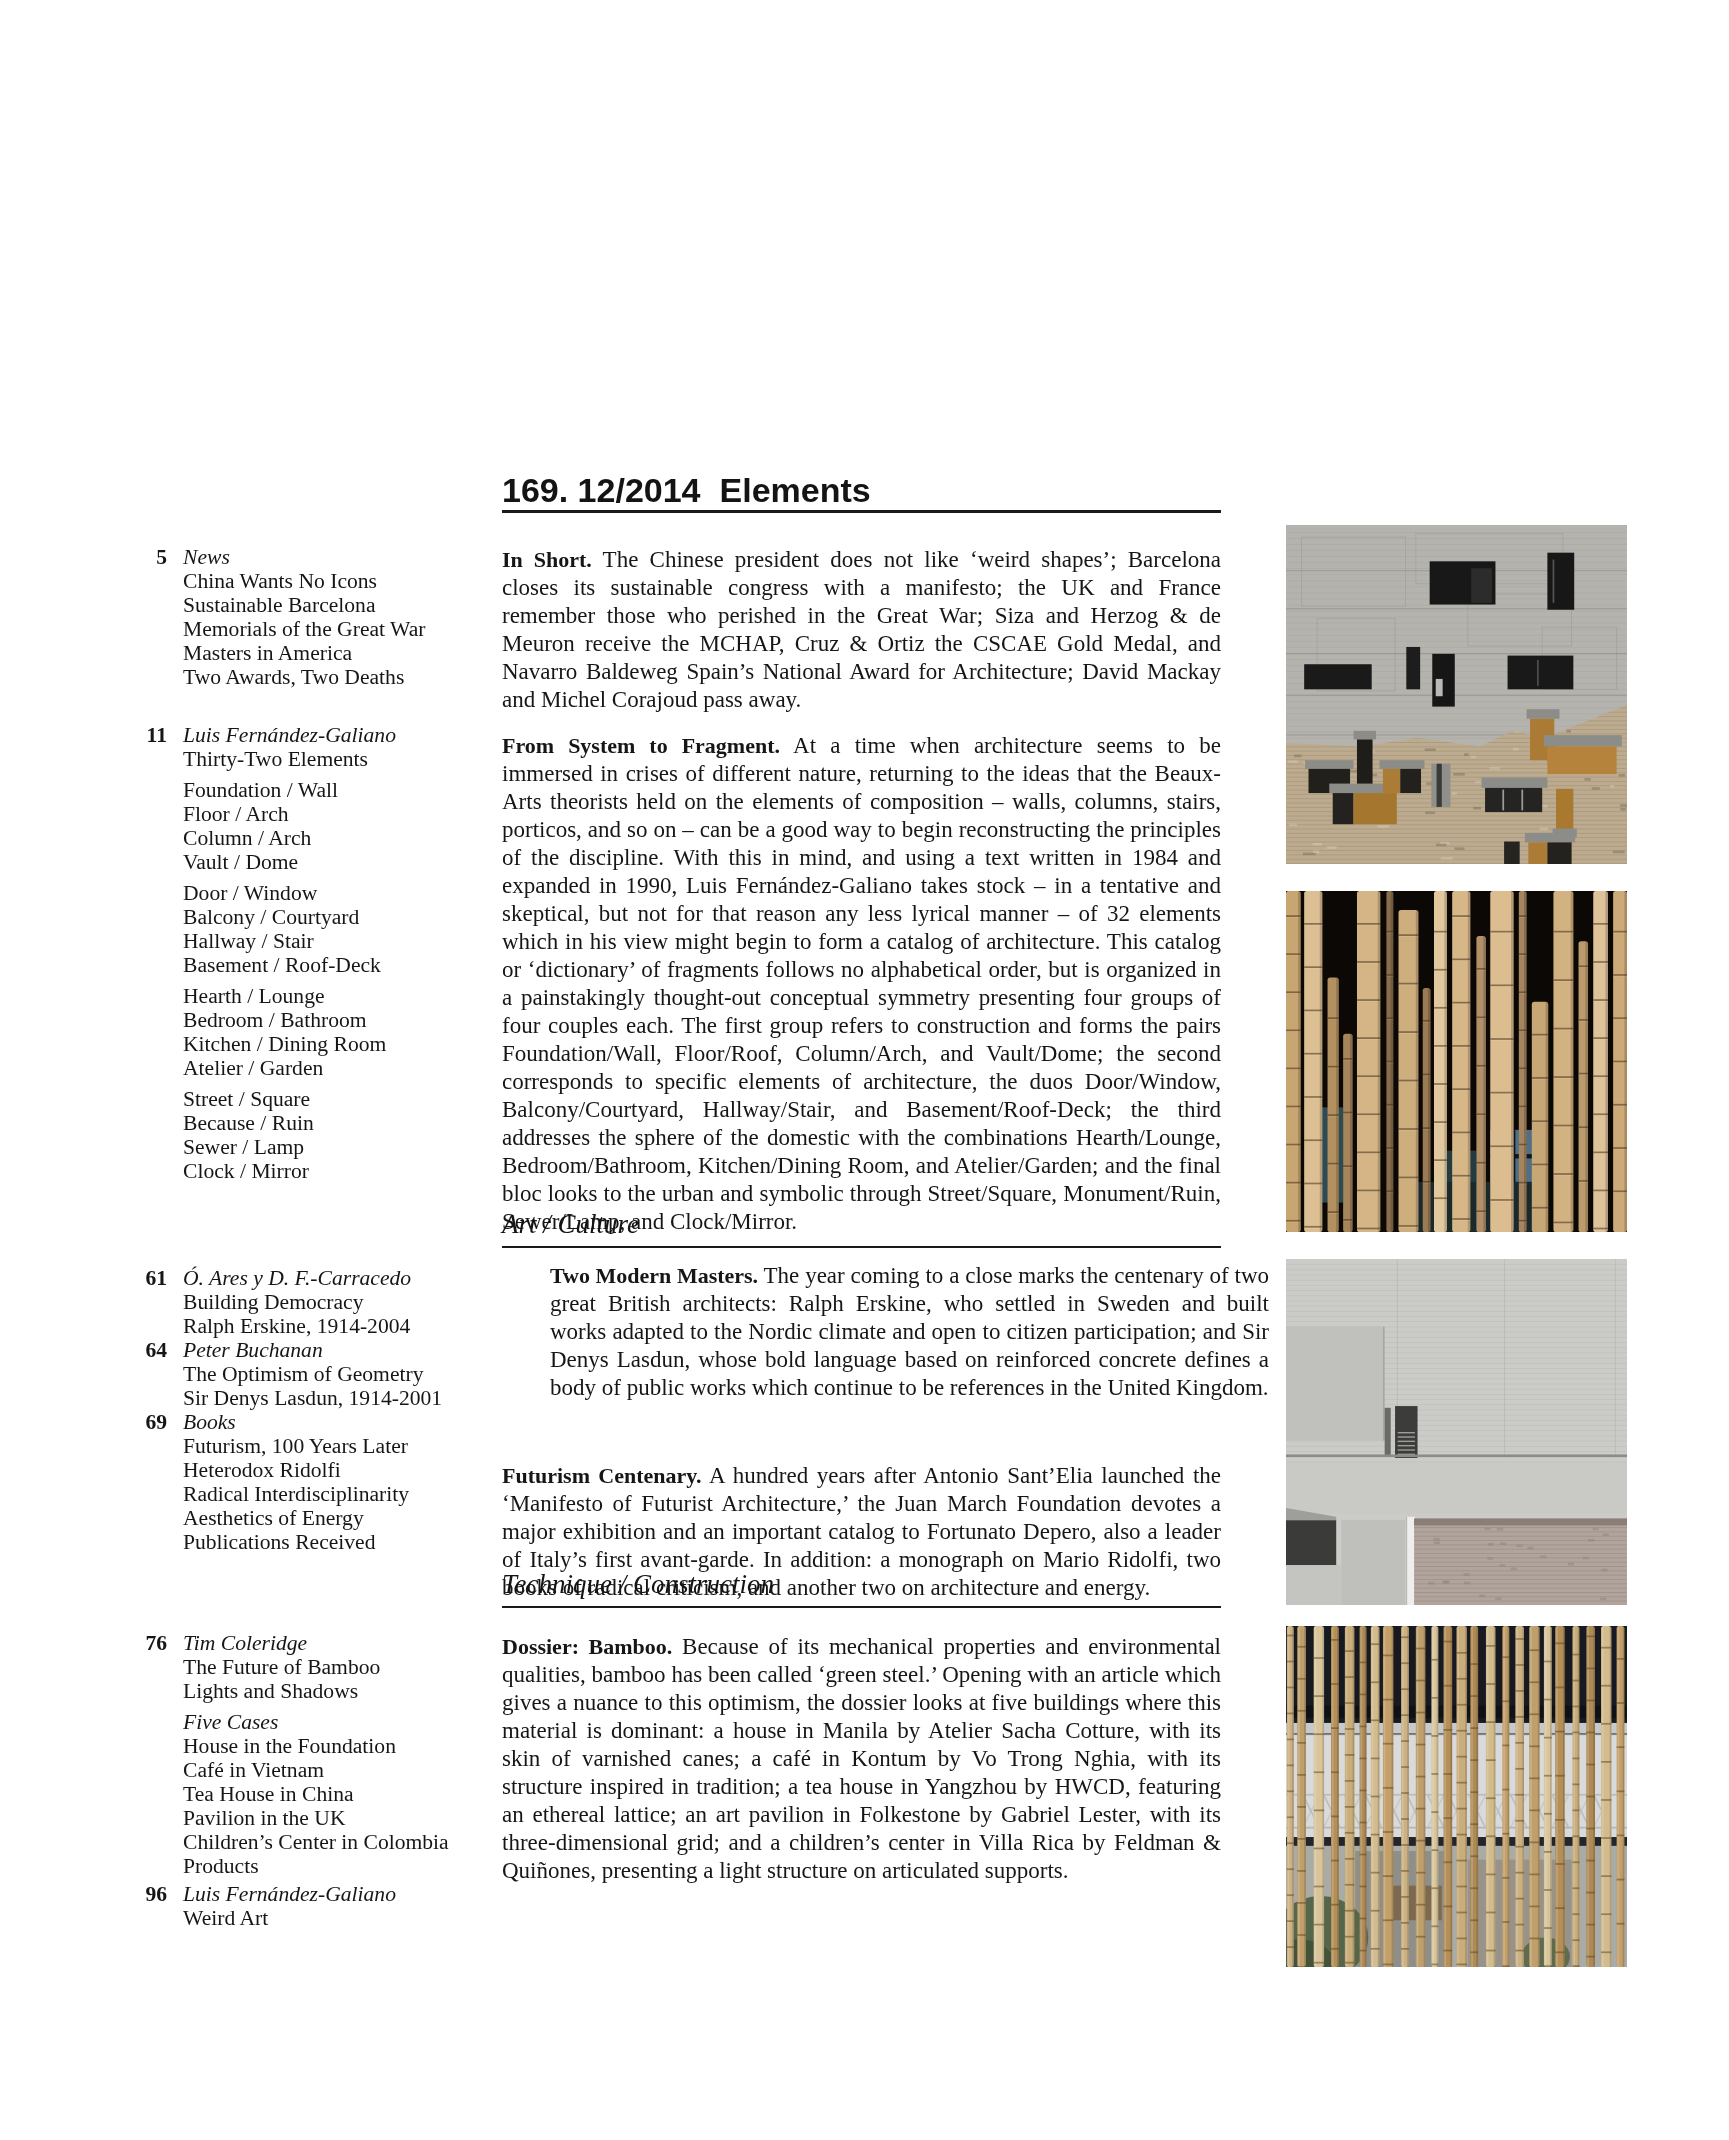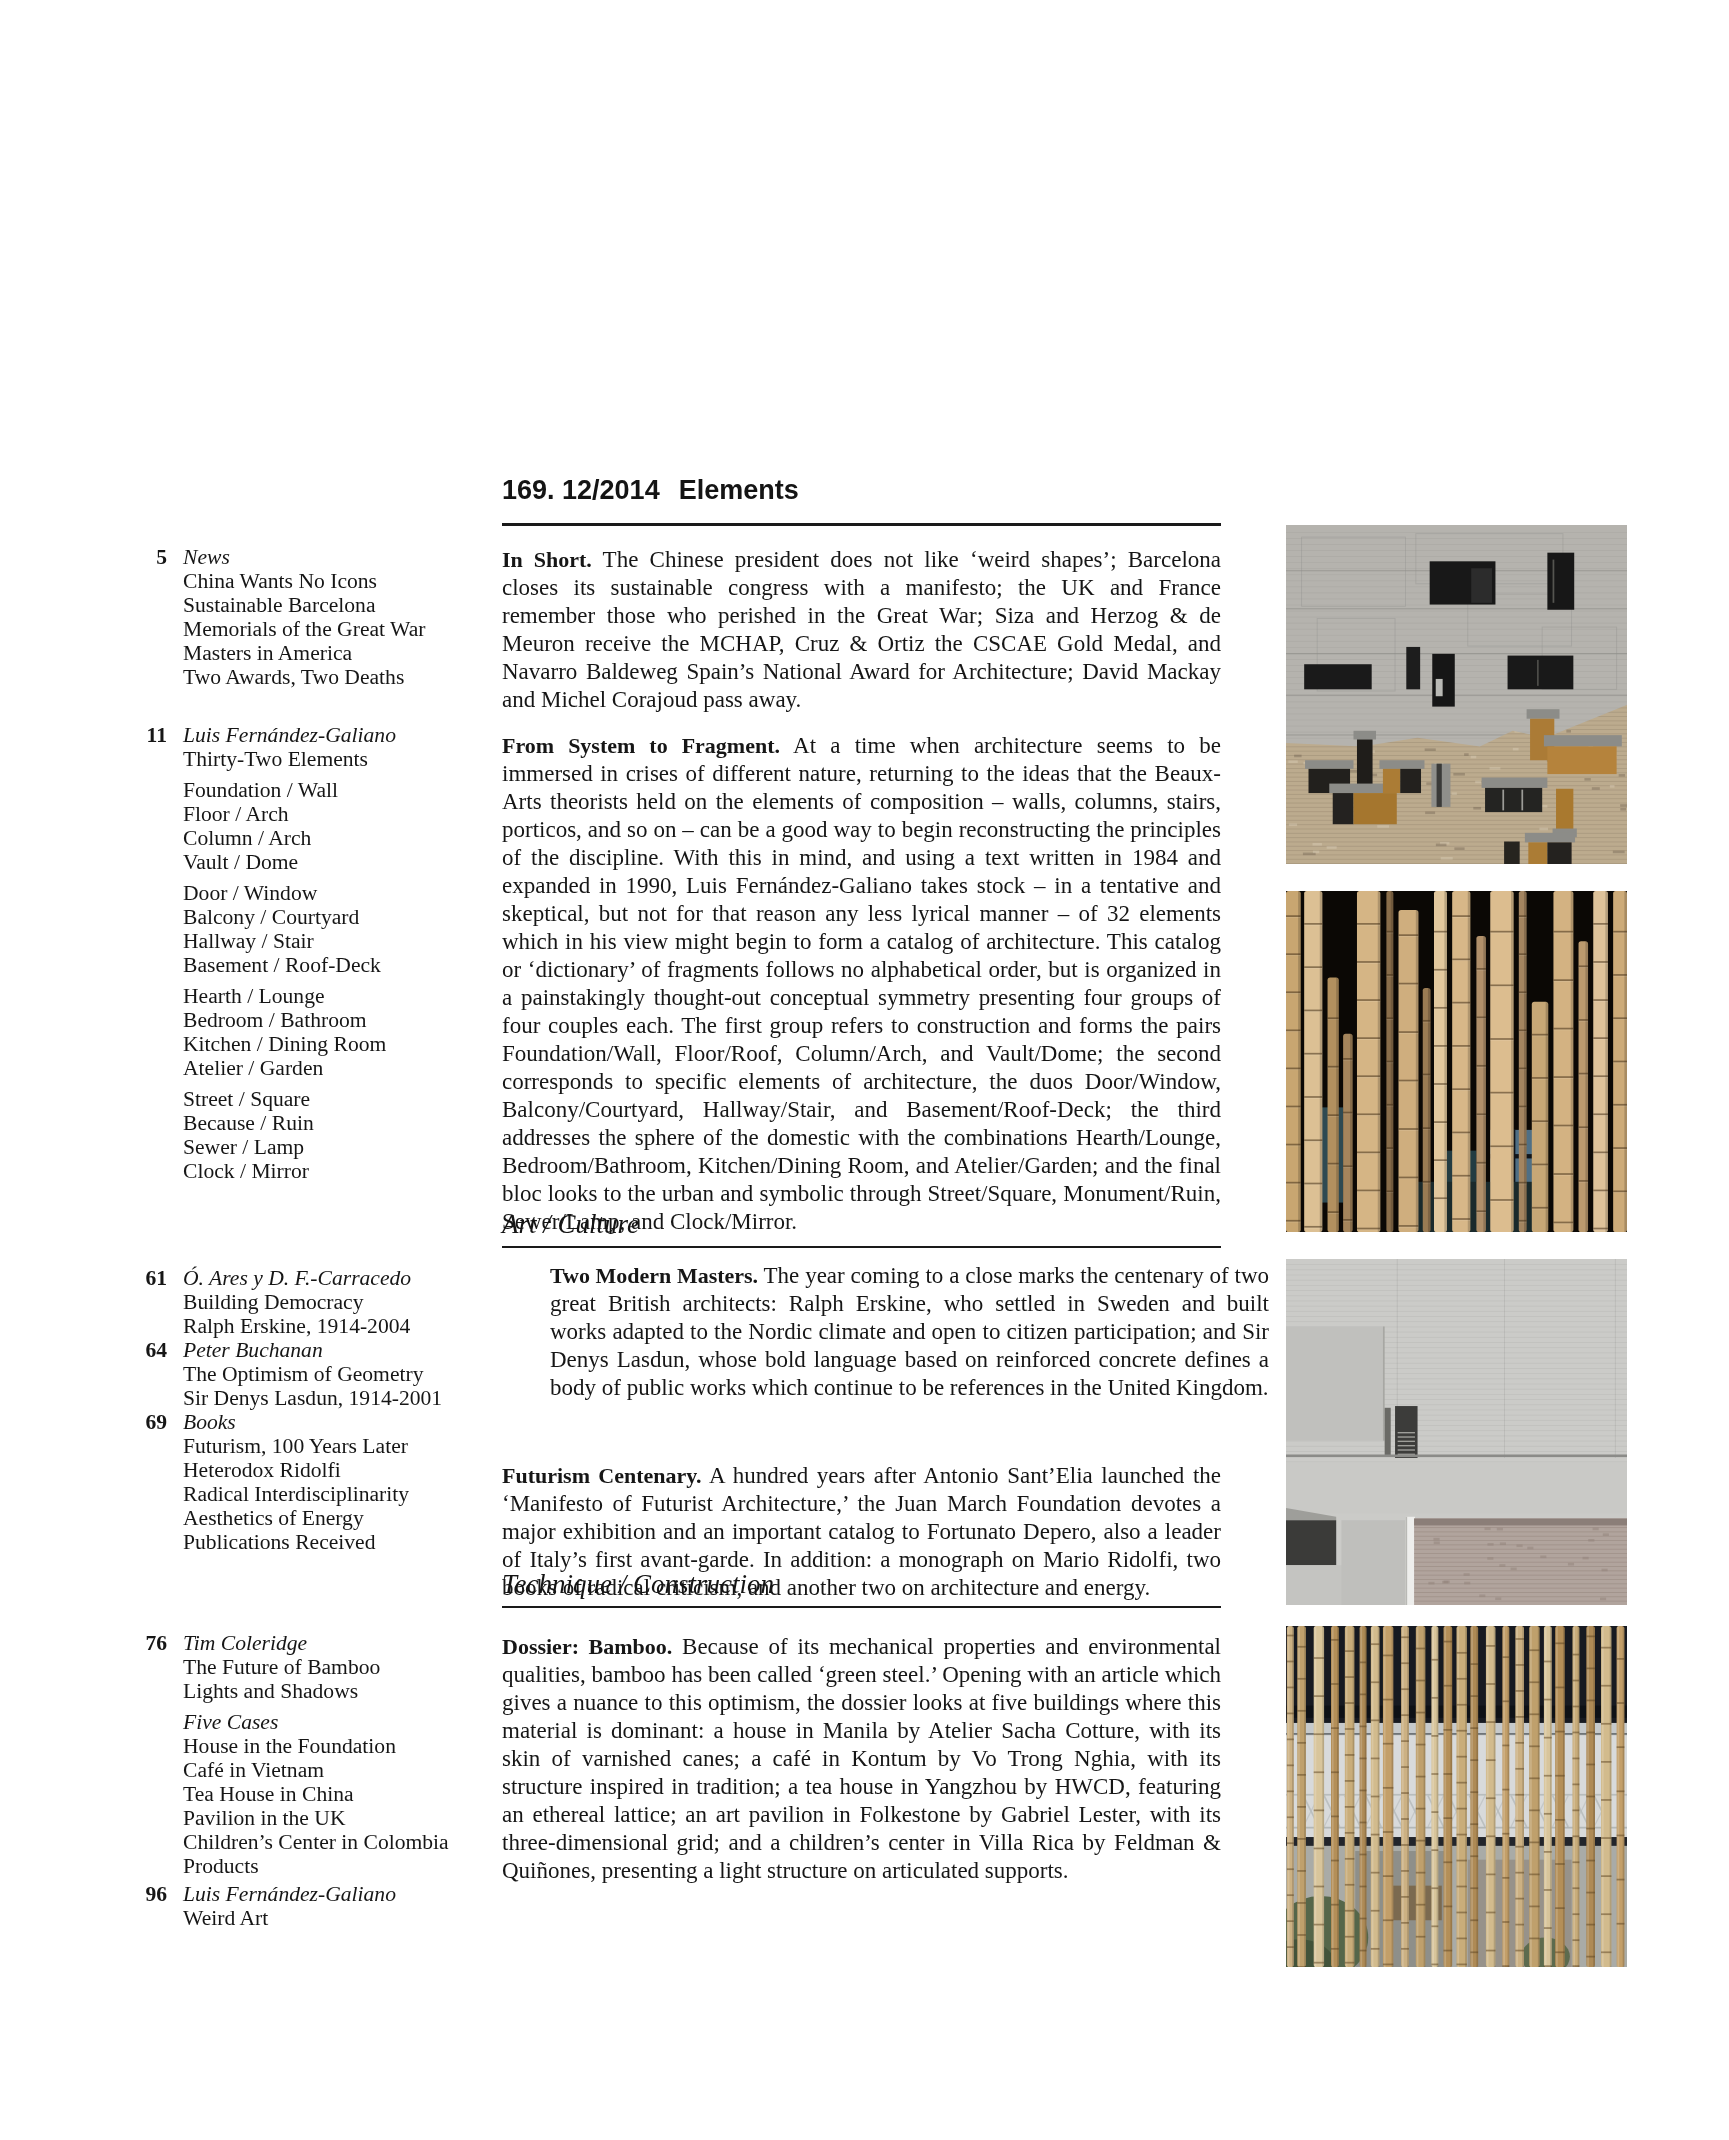--- a/index.html
+++ b/index.html
@@ -1,22 +1,22 @@
 <!DOCTYPE html>
 <html style="font-size:14px"><head>
 <meta charset="utf-8">
 <style>
   html,body{margin:0;padding:0;background:#ffffff;}
   .page{position:relative;width:1729px;height:2140px;background:#ffffff;overflow:hidden;
         font-family:"Liberation Serif", serif;color:#161616;}
 
   
   .mag-header{position:absolute;left:502px;top:476px;width:719px;
-    font-family:"Liberation Sans", sans-serif;font-weight:bold;font-size:27px;line-height:29px;
-    border-bottom:3.5px solid #1a1a1a;padding-bottom:18px;color:#141414;}
+    font-family:"Liberation Sans", sans-serif;font-weight:bold;font-size:34px;line-height:29px;
+    border-bottom:3.5px solid #1a1a1a;padding-bottom:5px;color:#141414;}
   .mag-header .hdr-title{margin-left:19px;}
 
   
   .toc-cluster{position:absolute;left:138px;width:380px;
     font-size:21.6px;line-height:24px;color:#161616;}
   #toc-cluster-0{top:545px;} #toc-cluster-1{top:723px;} #toc-cluster-2{top:1266px;}
   #toc-cluster-3{top:1631px;} #toc-cluster-4{top:1882px;}
   .toc-row{position:relative;padding-left:45px;white-space:nowrap;}
   .toc-row.gap{margin-top:7px;}
   .toc-row .num{position:absolute;left:0;top:0;width:29px;text-align:right;font-weight:bold;}

